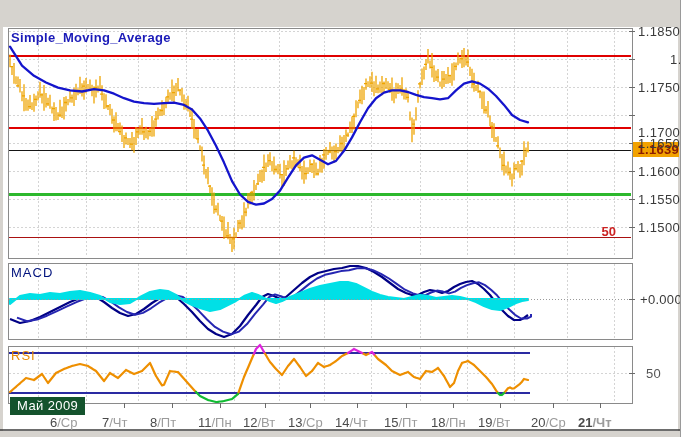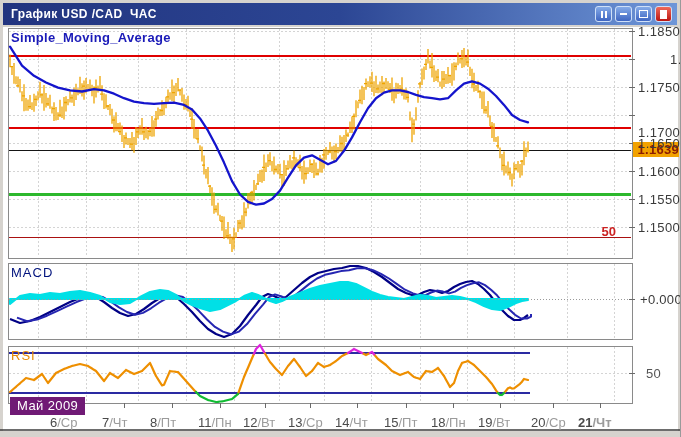--- a/index.html
+++ b/index.html
@@ -15,50 +15,32 @@
   .btn i{display:block;background:#fff;}
   .btn .xg{color:#fff;font-size:9px;font-weight:bold;line-height:1;font-style:normal;}
   .chart-area{position:absolute;left:0;top:27px;width:681px;height:410px;background:#fff;overflow:hidden;}
   .labels span,.labels div{position:absolute;font-size:13px;white-space:nowrap;}
   .lbl-sma{left:11px;top:3px;color:#1a1ab8;font-weight:bold;letter-spacing:.3px;}
   .lbl-macd{left:11px;top:238px;color:#00127d;letter-spacing:1px;}
   .lbl-rsi{left:11px;top:321px;color:#e88a00;letter-spacing:1px;}
   .lbl-zero{left:640px;top:265px;color:#3a3a3a;letter-spacing:.3px;}
   .lbl-rsi50{left:646px;top:339px;color:#555;letter-spacing:.3px;}
   .lbl-fib50{left:586px;top:197px;width:30px;text-align:right;color:#cc2222;font-weight:bold;}
-  .month-box{left:10px;top:370px;background:#701a75;color:#fff;padding:1px 7px 2px 7px;font-size:11.5px;letter-spacing:.4px;}
+  .month-box{left:10px;top:370px;background:#14532d;color:#fff;padding:1px 7px 2px 7px;font-size:11.5px;letter-spacing:.4px;}
   .badge{left:633px;top:115px;width:46px;height:15px;background:#f2a200;color:#8a1b00;
     font-weight:bold;font-size:11px;text-align:right;line-height:15px;letter-spacing:.3px;}
   .price-lbl{color:#3a3a3a;letter-spacing:.4px;}
   .x-lbl{width:44px;}
   .xnum{position:static!important;color:#4a4a4a;}
   .xday{position:static!important;color:#9b9b9b;}
 </style>
 </head>
 <body>
 
 <div class="window">
-  <div class="titlebar">
-    <span class="title">График USD /CAD  ЧАС</span>
-    <div class="win-buttons" id="win-buttons">
-        <div class="btn">
-          <i style="width: 2px; height: 7px; margin: 0px 1px;"></i>
-          <i style="width: 2px; height: 7px; margin: 0px 1px;"></i>
-        </div>
-        <div class="btn">
-          <i style="width: 7px; height: 2px;"></i>
-        </div>
-        <div class="btn">
-          <i style="width: 7px; height: 6px; background: transparent; border: 1.5px solid rgb(255, 255, 255);"></i>
-        </div>
-        <div class="btn btn-close">
-          <i class="xg">✕</i>
-        </div>
-      </div>
-  </div>
   <div class="chart-area">
     <svg id="plot" width="681" height="410">
         <rect x="0" y="0" width="3" height="410" fill="#d6d3ce"></rect>
         <rect x="678" y="0" width="3" height="410" fill="#d6d3ce"></rect>
         <rect x="0" y="404" width="681" height="6" fill="#d6d3ce"></rect>
         <line x1="0" y1="403" x2="681" y2="403" stroke="#3c3c3c" stroke-width="1.6"></line>
         <rect x="8" y="1" width="624" height="230" fill="#ffffff" stroke="#8a8a8a" stroke-width="1" shape-rendering="crispEdges"></rect>
         <rect x="8" y="236" width="624" height="76" fill="#ffffff" stroke="#8a8a8a" stroke-width="1" shape-rendering="crispEdges"></rect>
         <rect x="8" y="319" width="624" height="57" fill="#ffffff" stroke="#8a8a8a" stroke-width="1" shape-rendering="crispEdges"></rect>
         <line x1="38" y1="2" x2="38" y2="230" stroke="#d4d4d4" stroke-width="1" stroke-dasharray="2,2" shape-rendering="crispEdges"></line>

